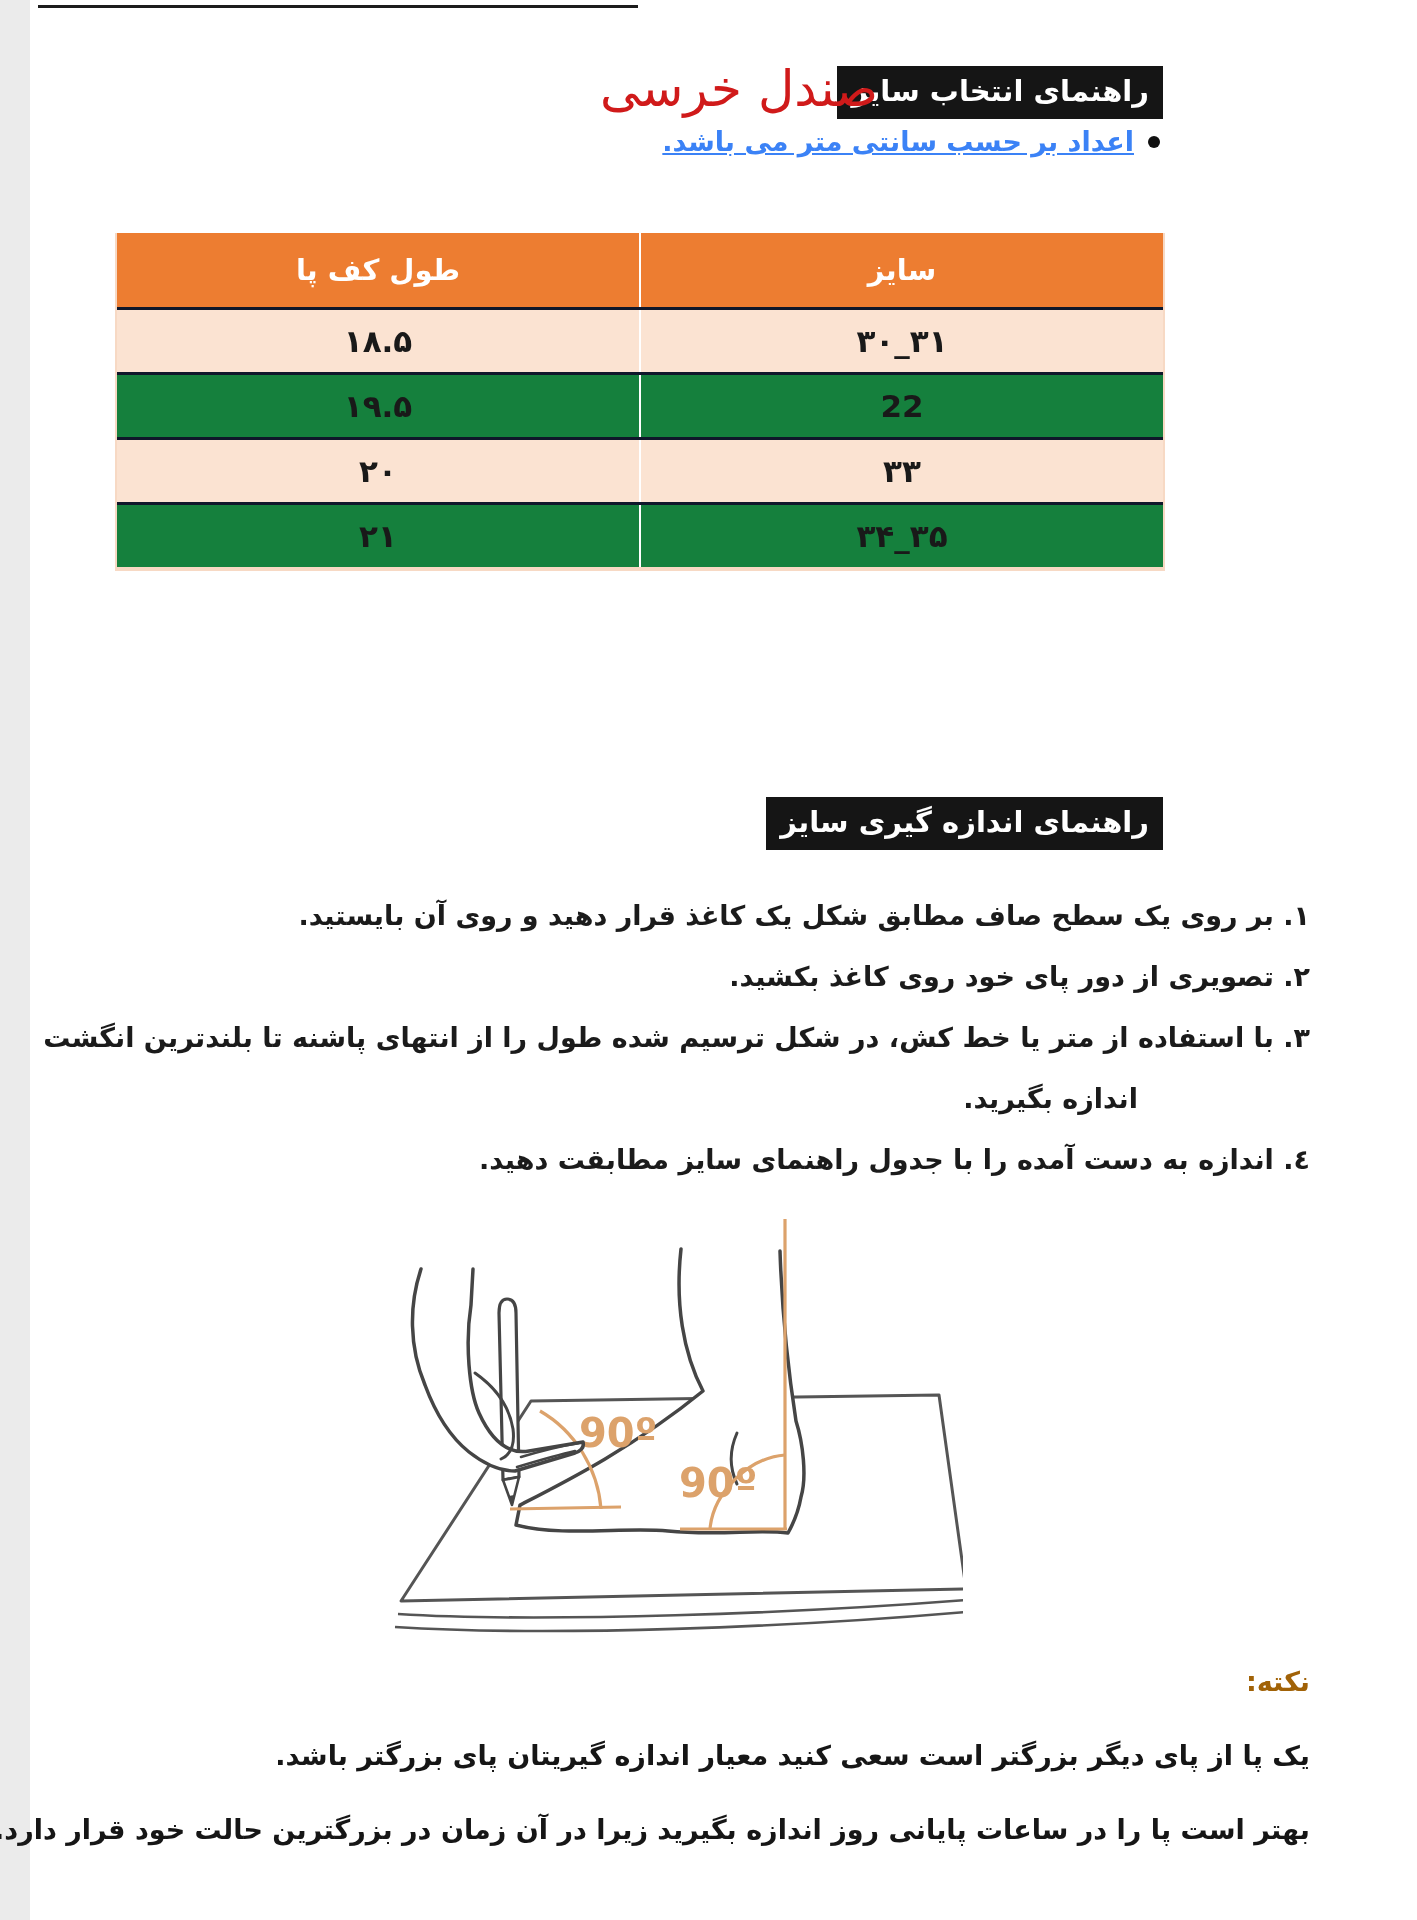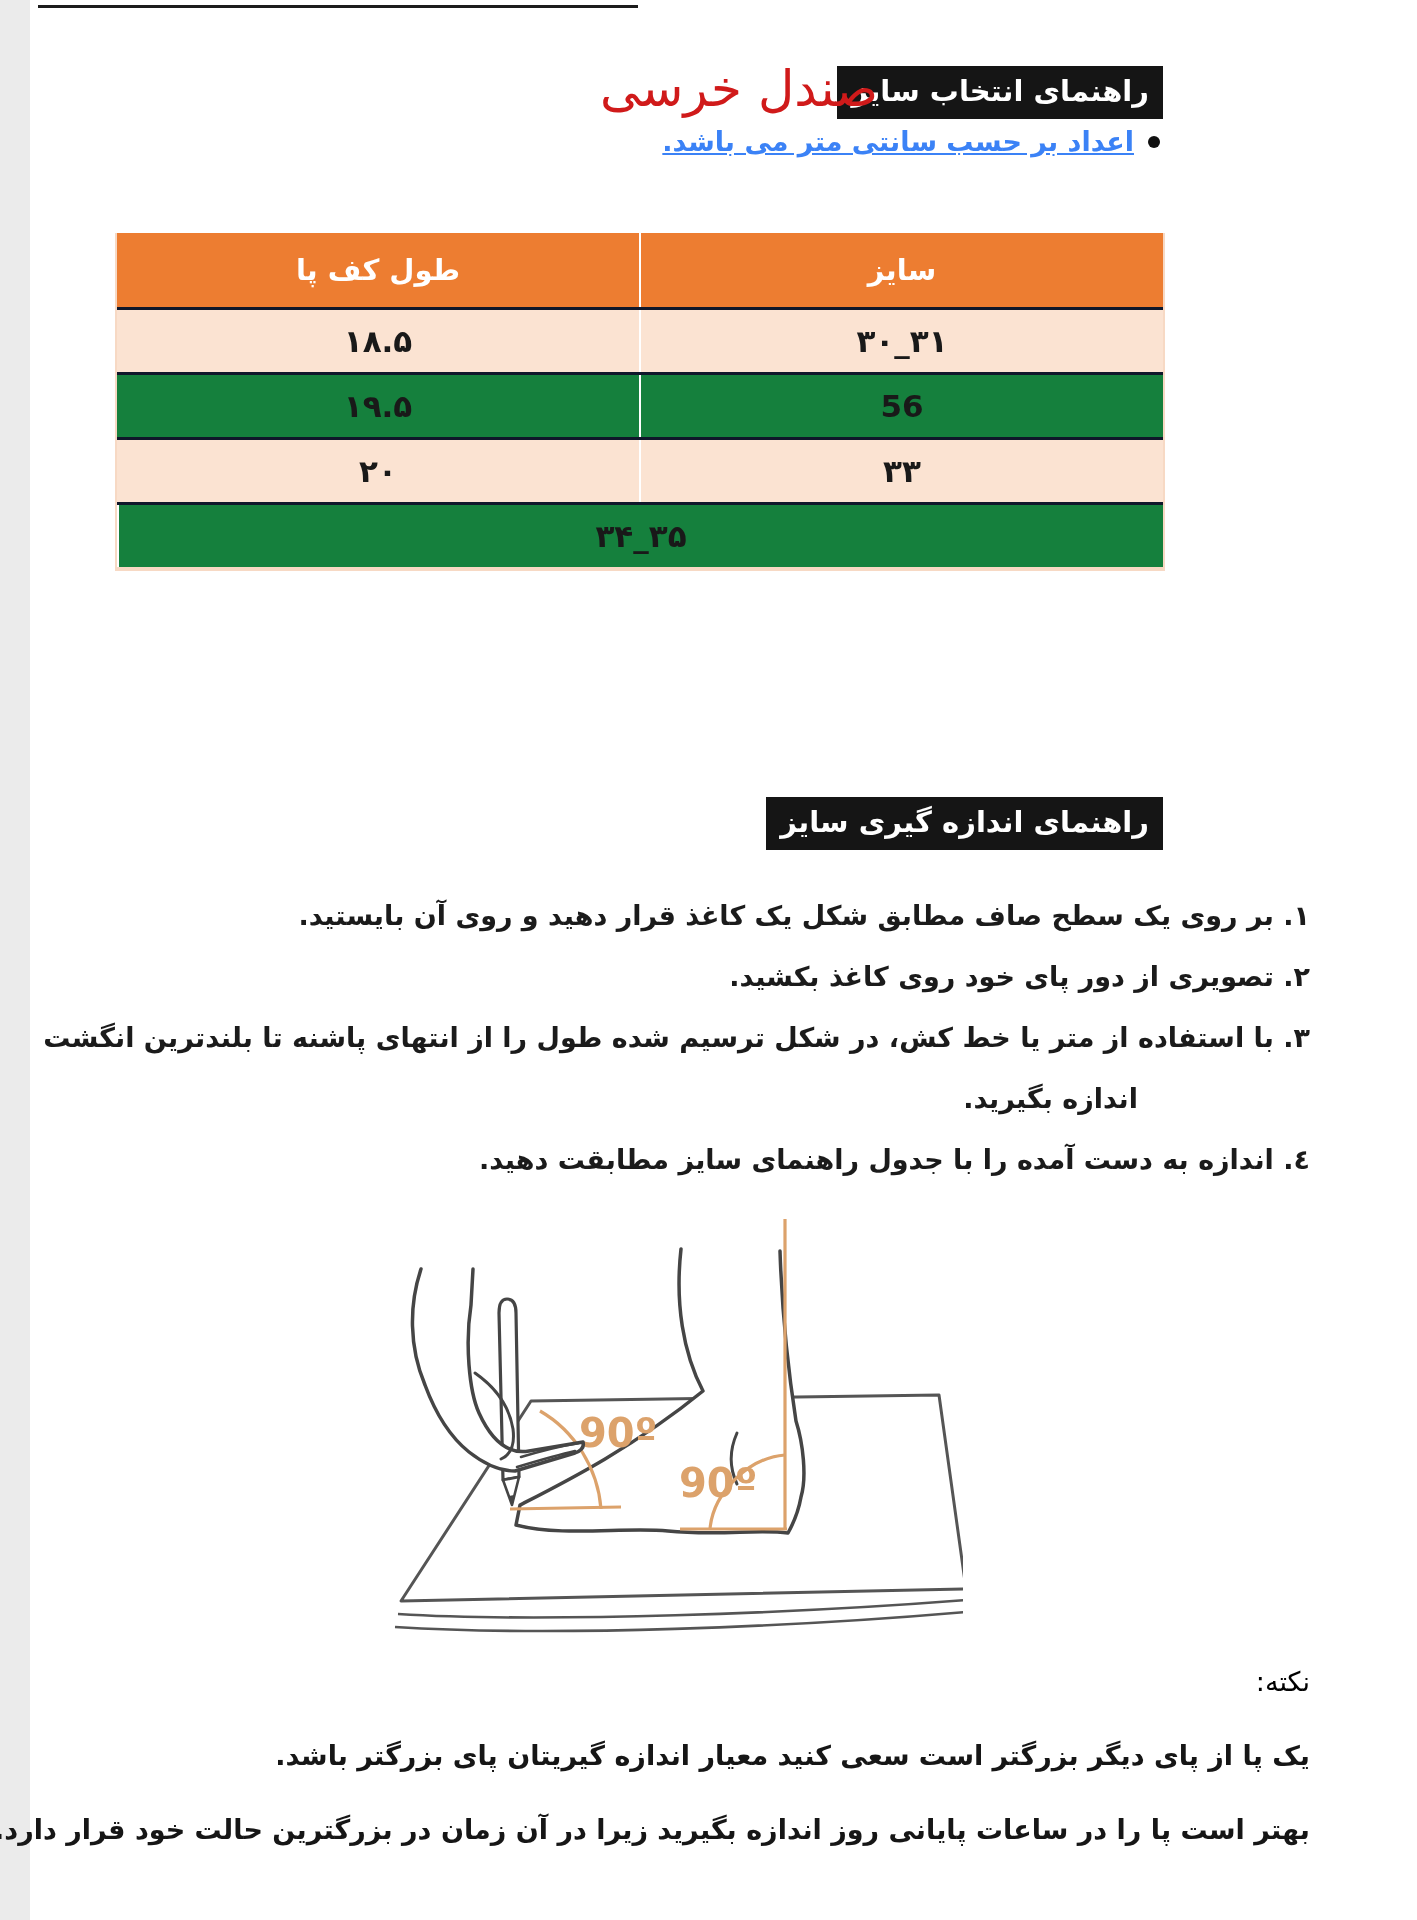--- a/index.html
+++ b/index.html
@@ -61,21 +61,21 @@
     direction:rtl;text-align:right;
     font-size:27px;font-weight:bold;color:#1b1b1b;
   }
   .step{line-height:61px;white-space:nowrap;}
   .step.indent{padding-right:172px;}
 
   .illu{position:absolute;left:383px;top:1193px;width:580px;height:468px;}
 
   .note-label{
     position:absolute;top:1666px;right:107px;
-    font-size:27px;font-weight:normal;color:#000000;direction:rtl;white-space:nowrap;
+    font-size:27px;font-weight:bold;color:#a16207;direction:rtl;white-space:nowrap;
   }
   .note-line{
     position:absolute;right:107px;
     font-size:27px;font-weight:bold;color:#161616;direction:rtl;white-space:nowrap;
   }
   .n1{top:1740px;}
   .n2{top:1814px;}
 </style>
 </head>
 <body>
@@ -97,27 +97,28 @@
     <div class="t-head">
       <div class="t-cell th">طول کف پا</div>
       <div class="t-cell th divider">سایز</div>
     </div>
     <div class="t-row alt">
       <div class="t-cell">۱۸.۵</div>
       <div class="t-cell divider">۳۰_۳۱</div>
     </div>
     <div class="t-row plain">
       <div class="t-cell">۱۹.۵</div>
-      <div class="t-cell divider">56</div>
+      <div class="t-cell divider">22</div>
     </div>
     <div class="t-row alt">
       <div class="t-cell">۲۰</div>
       <div class="t-cell divider">۳۳</div>
     </div>
     <div class="t-row plain">
+      <div class="t-cell">۲۱</div>
       <div class="t-cell divider">۳۴_۳۵</div>
     </div>
   </div>
 
   <div class="black-header header2">راهنمای اندازه گیری سایز</div>
 
   <div class="steps">
     <div class="step">۱. بر روی یک سطح صاف مطابق شکل یک کاغذ قرار دهید و روی آن بایستید.</div>
     <div class="step">۲. تصویری از دور پای خود روی کاغذ بکشید.</div>
     <div class="step">۳. با استفاده از متر یا خط کش، در شکل ترسیم شده طول را از انتهای پاشنه تا بلندترین انگشت</div>

